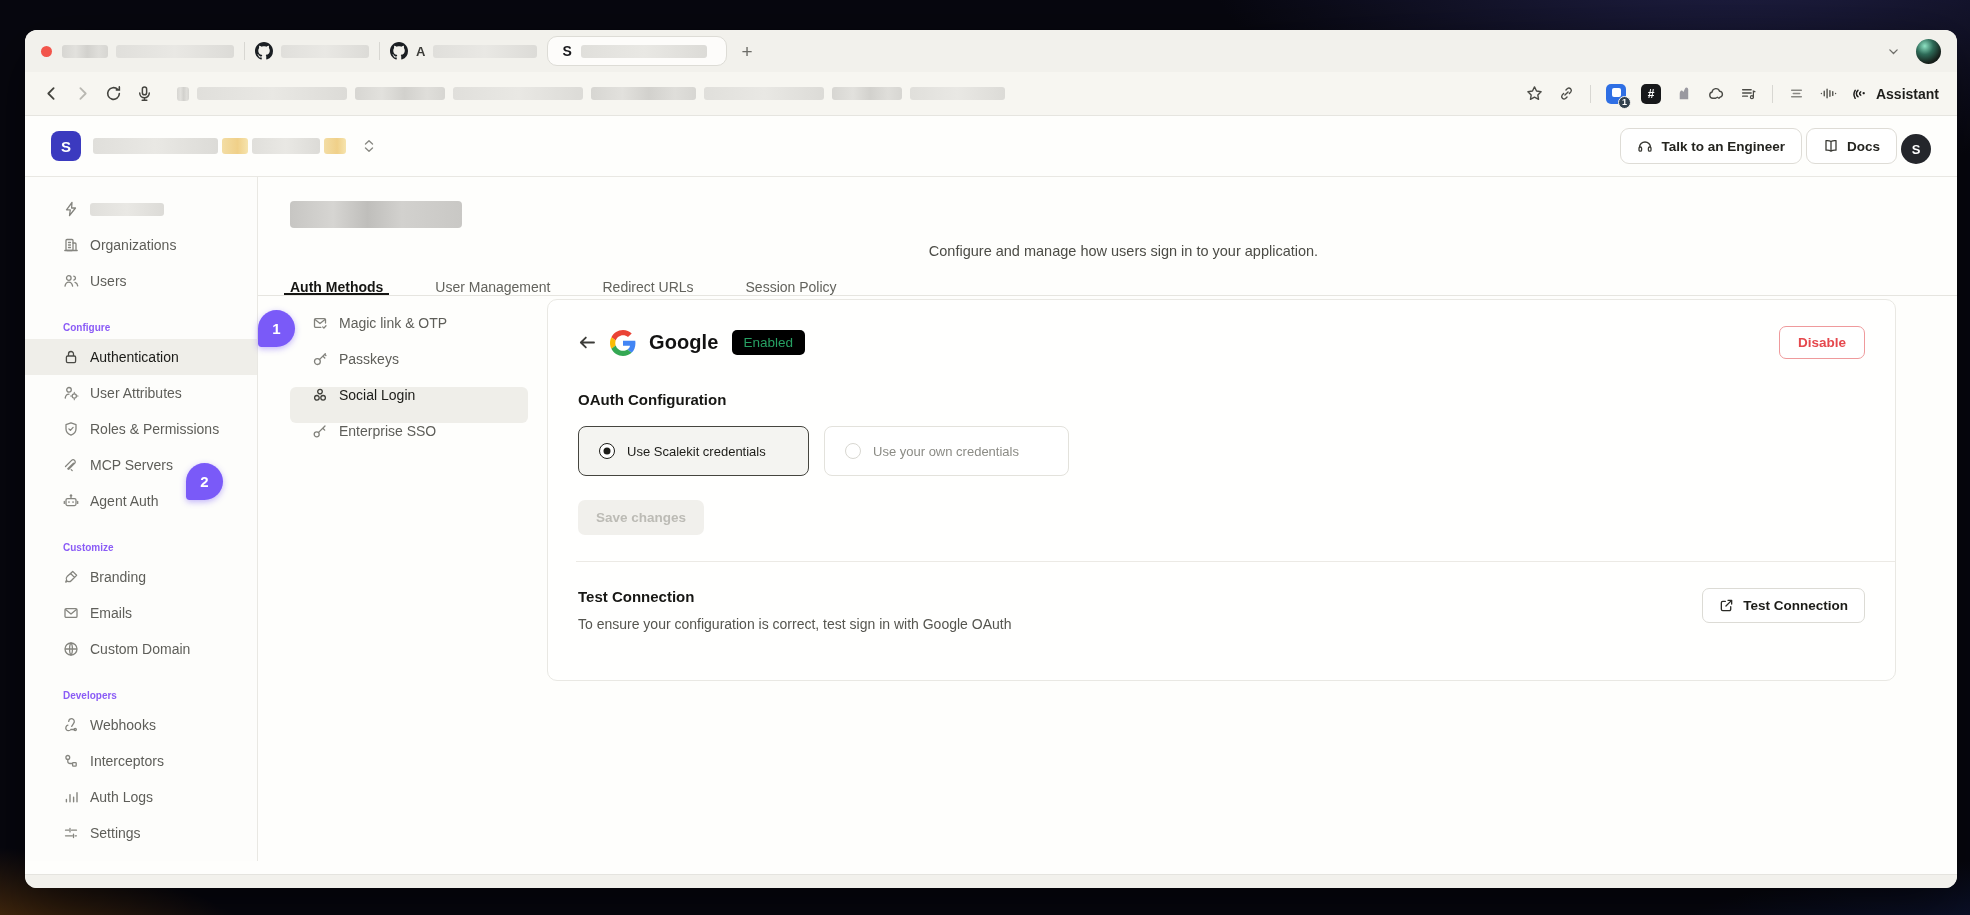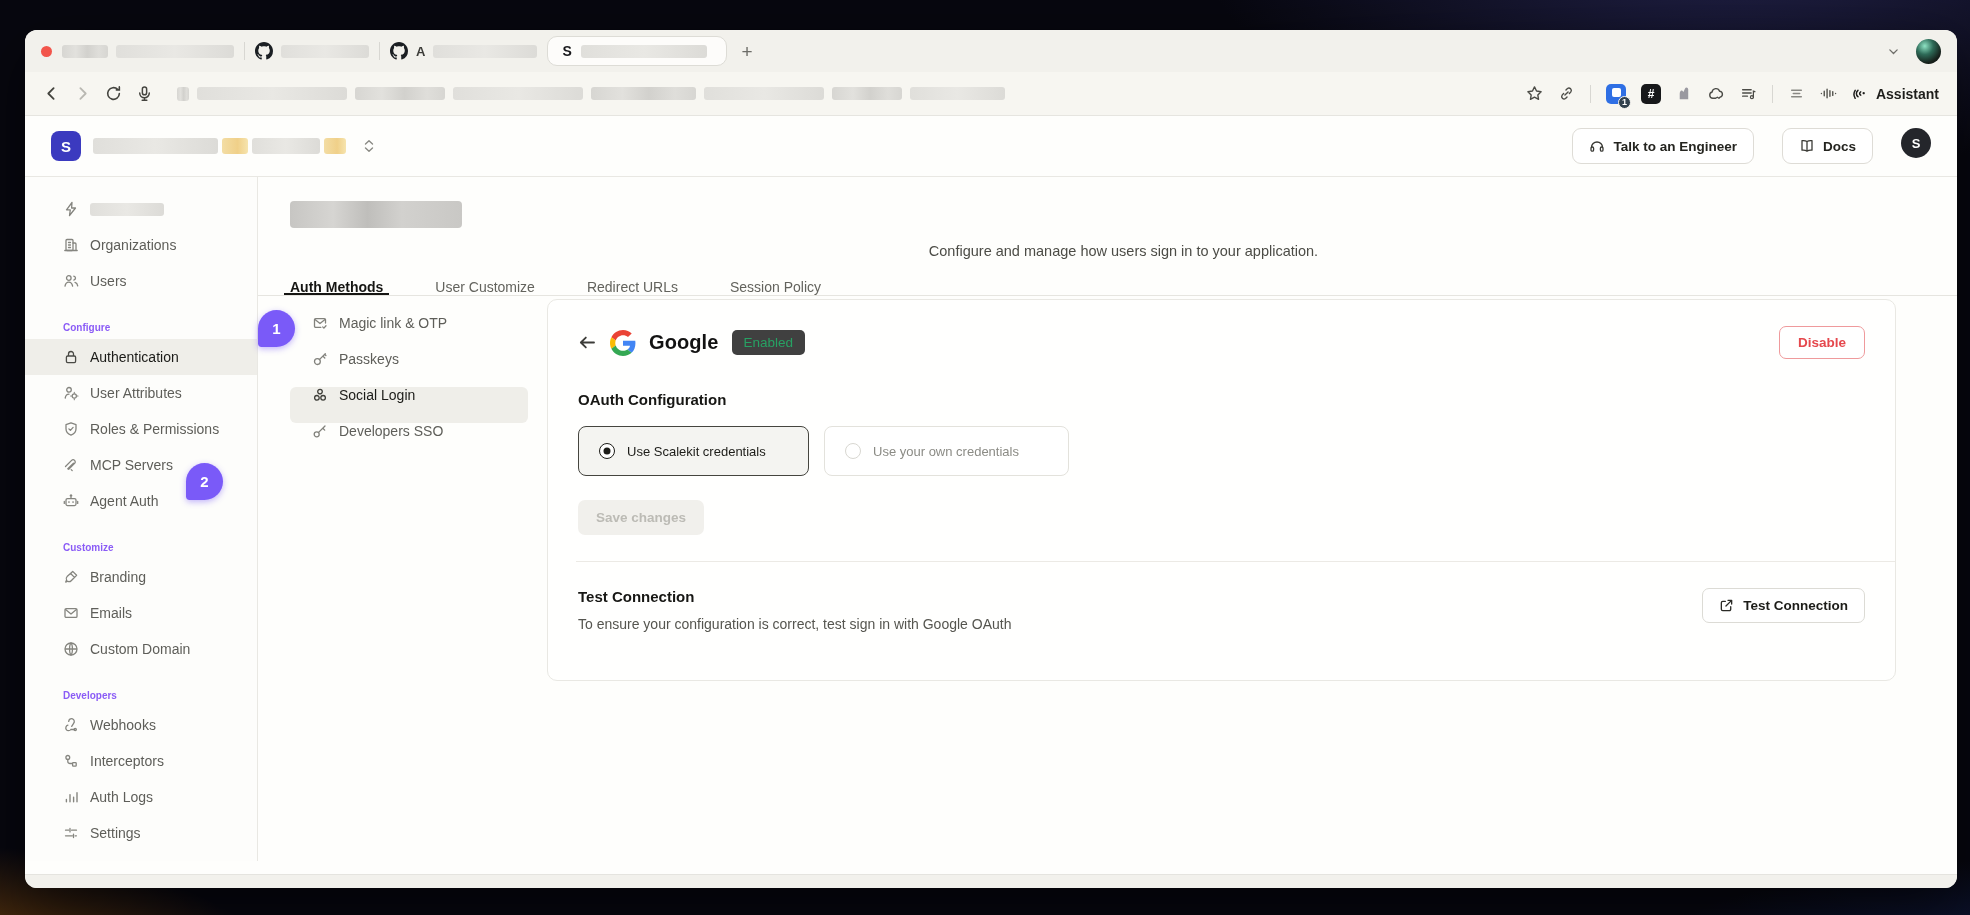--- a/index.html
+++ b/index.html
@@ -67,21 +67,21 @@
   .app { position:absolute; left:0; top:86px; width:100%; height:758px; background:#fefefc; }
   .window-bottom { position:absolute; left:0; bottom:0; width:100%; height:14px;
     background:#f2f1ec; border-top:1px solid #e5e4df; }
 
   .app-header { position:absolute; left:0; top:0; width:100%; height:61px;
     display:flex; align-items:center; padding:0 26px; gap:12px; border-bottom:1px solid #e9e8e3; background:#fefefc; }
   .logo-sq { width:30px; height:30px; border-radius:8px; background:#3b3abf; color:#fff;
     font-size:15px; font-weight:700; display:flex; align-items:center; justify-content:center; flex:none; }
   .org-redacts { display:flex; align-items:center; gap:4px; }
   .org-switch { width:14px; height:16px; color:#8a8a84; margin-left:4px; }
-  .hdr-right { margin-left:auto; display:flex; align-items:flex-start; gap:28px; }
+  .hdr-right { margin-left:auto; display:flex; align-items:flex-end; gap:4px; }
   .hdr-btn { display:flex; align-items:center; gap:8px; height:36px; padding:0 16px;
     background:#fff; border:1px solid #dedcd6; border-radius:9px;
     font-size:13.5px; font-weight:700; color:#24241f; }
   .hdr-btn .bi { width:16px; height:16px; color:#3a3a35; }
   .user-avatar { width:30px; height:30px; border-radius:50%; background:#24262b; color:#fff;
     font-size:13px; font-weight:700; display:flex; align-items:center; justify-content:center; }
 
   
   .layout { position:absolute; left:0; top:61px; width:100%; height:697px; display:flex; }
   .sidebar { position:relative; width:233px; flex:none; border-right:1px solid #e9e8e3;
@@ -116,21 +116,21 @@
   .method-row .ni { width:16px; height:16px; color:#82827c; flex:none; }
   .method-row.active { background:#efeee9; color:#1b1b18; }
   .method-row.active .ni { color:#3f3f3a; }
 
   .card { margin-left:19px; width:1349px; height:382px; background:#fffffe;
     border:1px solid #e9e8e3; border-radius:10px; padding:26px 30px; }
   .card-head { display:flex; align-items:center; gap:13px; }
   .back-ico { width:19px; height:19px; color:#3c3c38; }
   .g-logo { width:26px; height:26px; flex:none; }
   .provider-name { font-size:20px; font-weight:700; color:#121212; letter-spacing:.1px; }
-  .status-badge { background:#404040; color:#27a163; font-size:13.5px; font-weight:400;
+  .status-badge { background:#000000; color:#27a163; font-size:13.5px; font-weight:400;
     border-radius:5px; padding:5px 12px; }
   .disable-btn { margin-left:auto; background:#fff; border:1px solid #ef9a9c; color:#e5484d;
     font-size:13.5px; font-weight:700; border-radius:7px; padding:8px 18px; }
   .oauth-h { margin-top:32px; font-size:15px; font-weight:700; color:#171714; }
   .radio-row { display:flex; gap:15px; margin-top:18px; }
   .radio-card { display:flex; align-items:center; gap:12px; height:50px; padding:0 20px;
     border-radius:8px; font-size:13px; }
   .radio-card.sel { border:1.5px solid #45453f; background:#f4f4f1; color:#1c1c18; width:231px; }
   .radio-card.unsel { border:1px solid #e3e2dc; background:#fff; color:#8b8b85; width:245px; }
   .radio { width:16px; height:16px; border-radius:50%; flex:none; position:relative; background:#fff; }
@@ -404,21 +404,21 @@
           <div class="pin-badge b1">1</div>
           <div class="pin-badge b2">2</div>
         </div>
 
         <div class="content">
           <div class="title-redact"></div>
           <div class="subtitle">Configure and manage how users sign in to your application.</div>
 
           <div class="tabs">
             <span class="tab active">Auth Methods</span>
-            <span class="tab">User Customize</span>
+            <span class="tab">User Management</span>
             <span class="tab">Redirect URLs</span>
             <span class="tab">Session Policy</span>
           </div>
 
           <div class="body-row">
             <div class="methods">
               <div class="method-row">
                 <svg class="ni" viewBox="0 0 16 16">
                     <path d="M13.5 8V4.8a1.2 1.2 0 0 0-1.2-1.2H3.7a1.2 1.2 0 0 0-1.2 1.2v6.4a1.2 1.2 0 0 0 1.2 1.2h5.1" fill="none" stroke="currentColor" stroke-width="1.3" stroke-linecap="round"></path>
                     <path d="M3 4.6 8 8.6l5-4M10.7 11.9l1.2 1.2 2.1-2.4" fill="none" stroke="currentColor" stroke-width="1.3" stroke-linecap="round" stroke-linejoin="round"></path>
@@ -438,21 +438,21 @@
                     <circle cx="4.9" cy="10.8" r="2.3" fill="none" stroke="currentColor" stroke-width="1.3"></circle>
                     <circle cx="11.1" cy="10.8" r="2.3" fill="none" stroke="currentColor" stroke-width="1.3"></circle>
                   </svg>
                 <span>Social Login</span>
               </div>
               <div class="method-row">
                 <svg class="ni" viewBox="0 0 16 16">
                     <circle cx="4.7" cy="11.3" r="2.5" fill="none" stroke="currentColor" stroke-width="1.3"></circle>
                     <path d="M6.6 9.4 13 3M10.8 5.2l1.9 1.9" fill="none" stroke="currentColor" stroke-width="1.3" stroke-linecap="round"></path>
                   </svg>
-                <span>Developers SSO</span>
+                <span>Enterprise SSO</span>
               </div>
             </div>
 
             <div class="card">
               <div class="card-head">
                 <svg class="back-ico" viewBox="0 0 16 16">
                     <path d="M13.5 8h-11M6.6 3.8 2.4 8l4.2 4.2" fill="none" stroke="currentColor" stroke-width="1.5" stroke-linecap="round" stroke-linejoin="round"></path>
                   </svg>
                 <svg class="g-logo" viewBox="0 0 48 48">
                   <path fill="#EA4335" d="M24 9.5c3.54 0 6.71 1.22 9.21 3.6l6.85-6.85C35.9 2.38 30.47 0 24 0 14.62 0 6.51 5.38 2.56 13.22l7.98 6.19C12.43 13.72 17.74 9.5 24 9.5z"></path>

